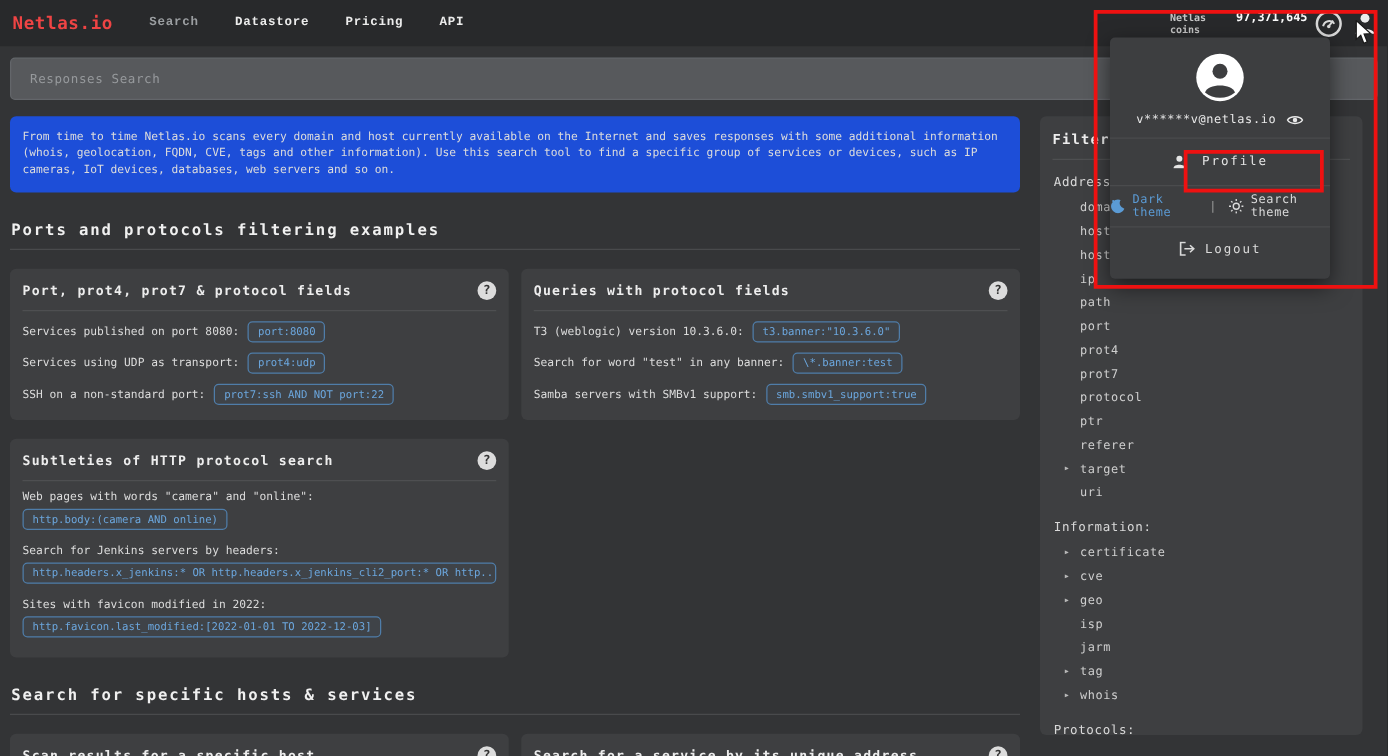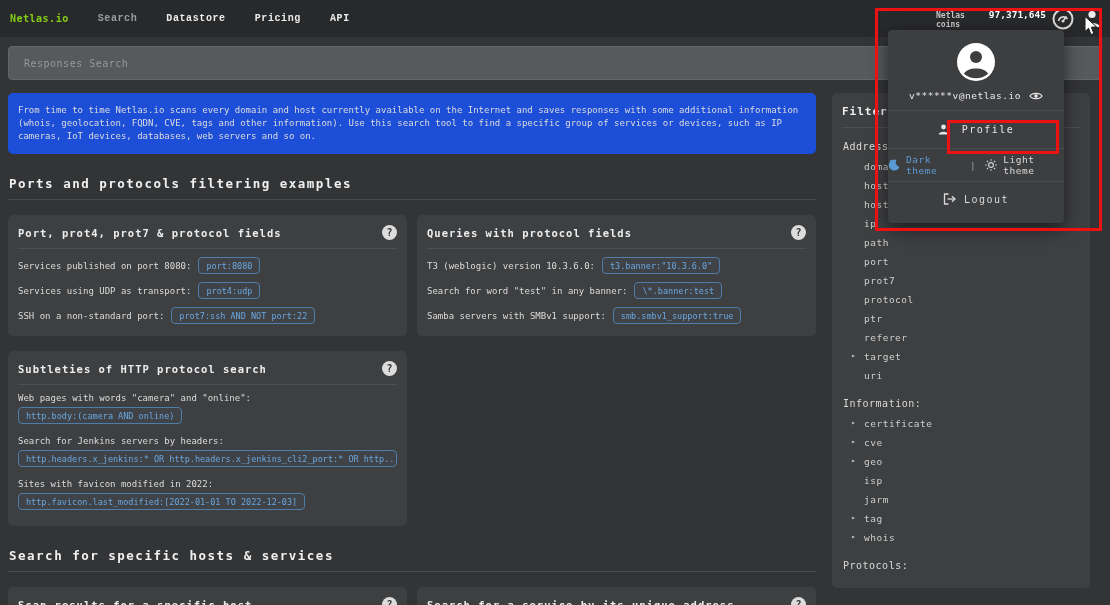--- a/index.html
+++ b/index.html
@@ -4,21 +4,21 @@
 <style>
   * { margin:0; padding:0; box-sizing:border-box; }
   html,body { background:#242526; }
   #app {
     position:relative; width:1110px; height:605px; overflow:hidden;
     background:#333436; font-family:"DejaVu Sans Mono", monospace;
   }
 
   
   .navbar { position:absolute; top:0; left:0; width:100%; height:37px; background:#28292b; display:flex; align-items:center; z-index:5; }
-  .logo { color:#84cc16; font-weight:bold; font-size:10px; margin-left:10px; letter-spacing:.5px; cursor:pointer; }
+  .logo { color:#ef4444; font-weight:bold; font-size:14px; margin-left:10px; letter-spacing:.5px; cursor:pointer; }
   .nav-link { font-size:10px; font-weight:bold; color:#ececec; margin-left:29px; letter-spacing:.6px; cursor:pointer;font-family:Liberation Mono, monospace; }
   .nav-link.muted { color:#9b9ea1; }
 
   .coins { position:absolute; left:936px; top:9px; width:110px; z-index:10; }
   .coins-top { display:flex; justify-content:space-between; align-items:baseline; }
   .coins-label { font-size:8px; font-weight:bold; color:#c4c4c4; }
   .coins-value { font-size:9.5px; font-weight:bold; color:#fafafa; }
   .coins-bar { height:4px; background:#3d85c6; border-radius:2px; margin-top:3px; }
 
   .gauge-btn { position:absolute; left:1052px; top:8px; width:22px; height:22px; z-index:10; cursor:pointer; }
@@ -217,20 +217,21 @@
   <div class="sidebar">
     <div class="sidebar-title">Filter names</div>
 
     <div class="fgroup-heading">Addressing:</div>
     <div class="fitem"><span>domain</span></div>
     <div class="fitem"><span>host</span></div>
     <div class="fitem"><span>host_type</span></div>
     <div class="fitem"><span>ip</span></div>
     <div class="fitem"><span>path</span></div>
     <div class="fitem"><span>port</span></div>
+    <div class="fitem"><span>prot4</span></div>
     <div class="fitem"><span>prot7</span></div>
     <div class="fitem"><span>protocol</span></div>
     <div class="fitem"><span>ptr</span></div>
     <div class="fitem"><span>referer</span></div>
     <div class="fitem"><span class="arrow">▸</span><span>target</span></div>
     <div class="fitem"><span>uri</span></div>
 
     <div class="fgroup-heading">Information:</div>
     <div class="fitem"><span class="arrow">▸</span><span>certificate</span></div>
     <div class="fitem"><span class="arrow">▸</span><span>cve</span></div>
@@ -288,21 +289,21 @@
                 <line x1="6" y1="10.2" x2="6" y2="11.8"></line>
               <line x1="0.2" y1="6" x2="1.8" y2="6"></line>
                 <line x1="10.2" y1="6" x2="11.8" y2="6"></line>
               <line x1="1.9" y1="1.9" x2="3" y2="3"></line>
                 <line x1="9" y1="9" x2="10.1" y2="10.1"></line>
               <line x1="1.9" y1="10.1" x2="3" y2="9"></line>
                 <line x1="9" y1="3" x2="10.1" y2="1.9"></line>
             </g>
           </svg>
         </span>
-        <span>Light theme</span>
+        <span>Search theme</span>
       </span>
     </div>
     <div class="logout-row">
       <span>
         <svg width="13" height="12" viewBox="0 0 13 12">
           <path d="M5.5 1 H1.5 V11 H5.5" fill="none" stroke="#dadada" stroke-width="1.3"></path>
           <line x1="4.5" y1="6" x2="11.5" y2="6" stroke="#dadada" stroke-width="1.3"></line>
           <path d="M9 3.2 L12 6 L9 8.8" fill="none" stroke="#dadada" stroke-width="1.3"></path>
         </svg>
       </span>

